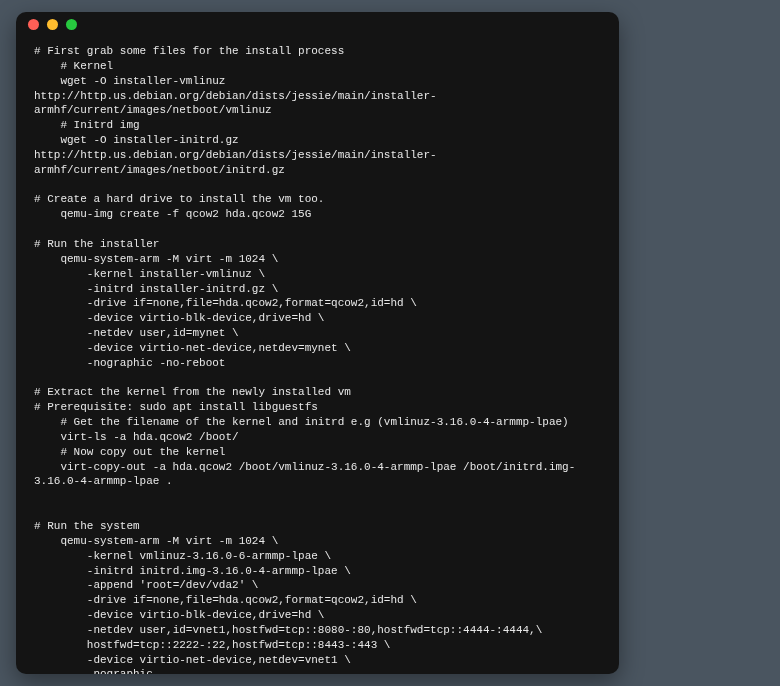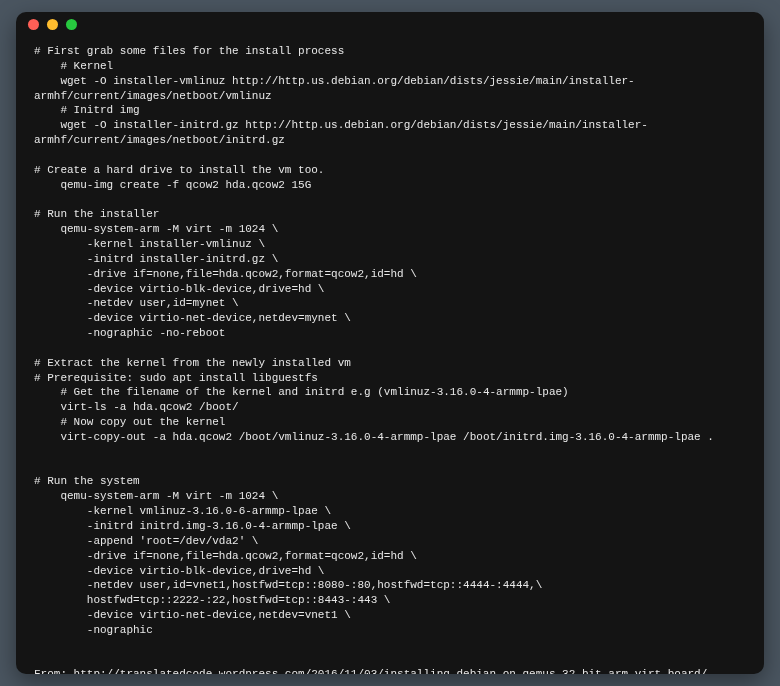--- a/index.html
+++ b/index.html
@@ -9,21 +9,21 @@
     height: 686px;
     background: #4a5560;
     font-family: "SFMono-Regular", "Menlo", "Consolas", "Liberation Mono", monospace;
     font-size: 11px;
     overflow: hidden;
   }
   .window {
     position: absolute;
     top: 12px;
     left: 16px;
-    width: 748px;
+    width: 603px;
     height: 662px;
     background: #141414;
     border-radius: 10px;
     box-shadow: 0 8px 24px rgba(0,0,0,0.4);
     overflow: hidden;
   }
   .titlebar {
     height: 24px;
     display: flex;
     align-items: center;

